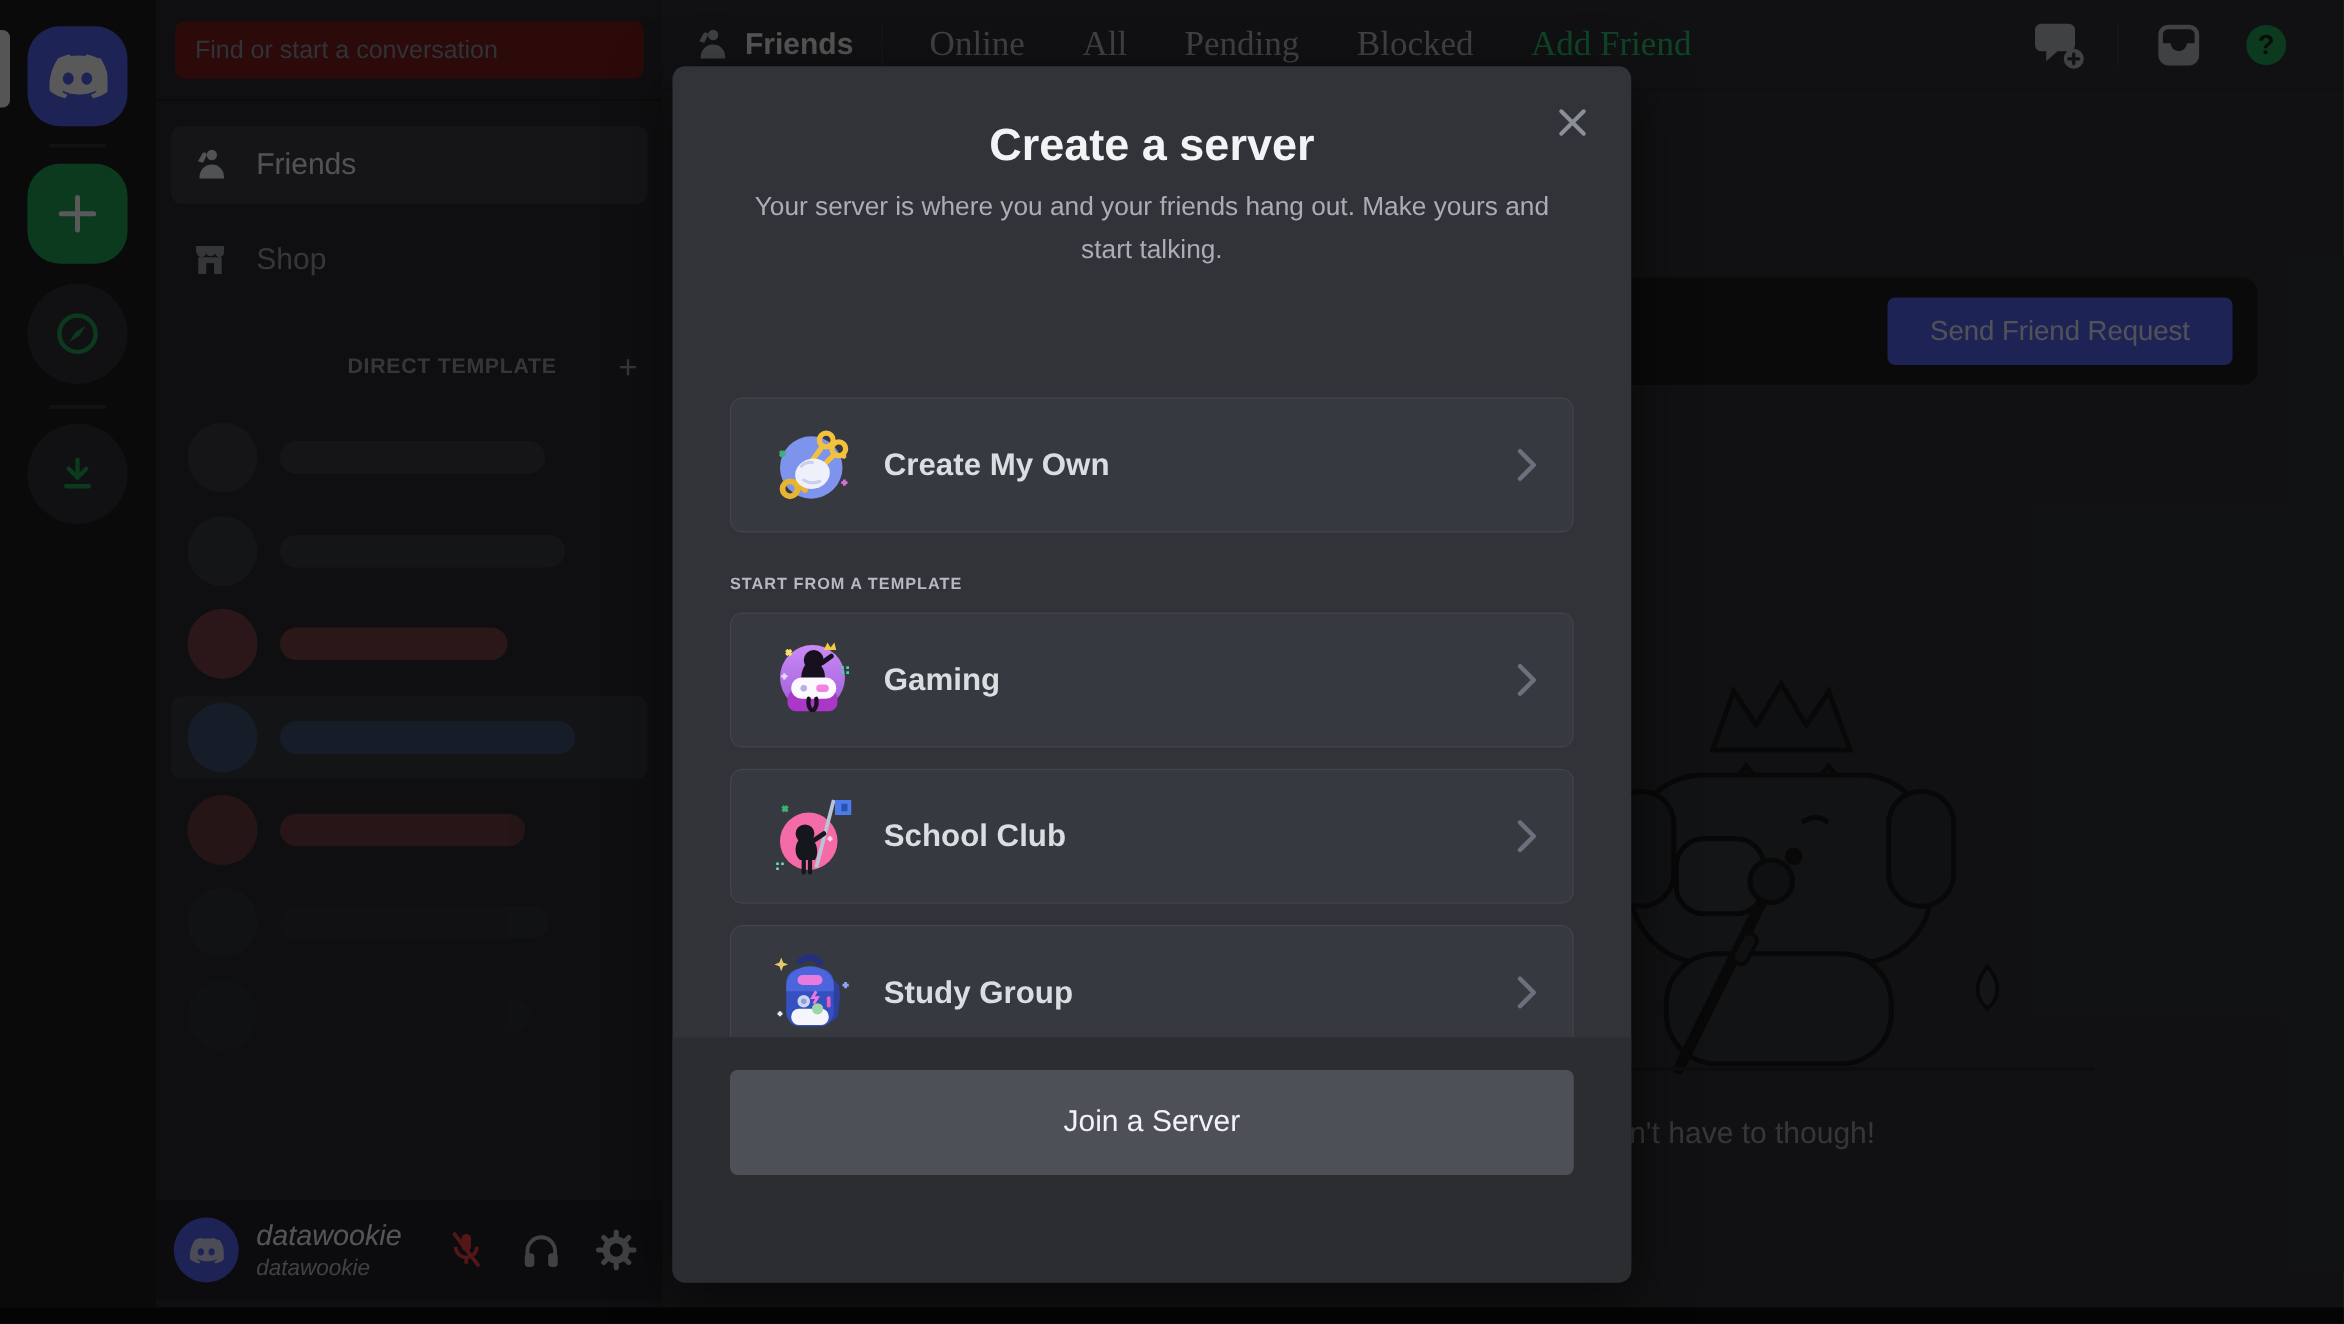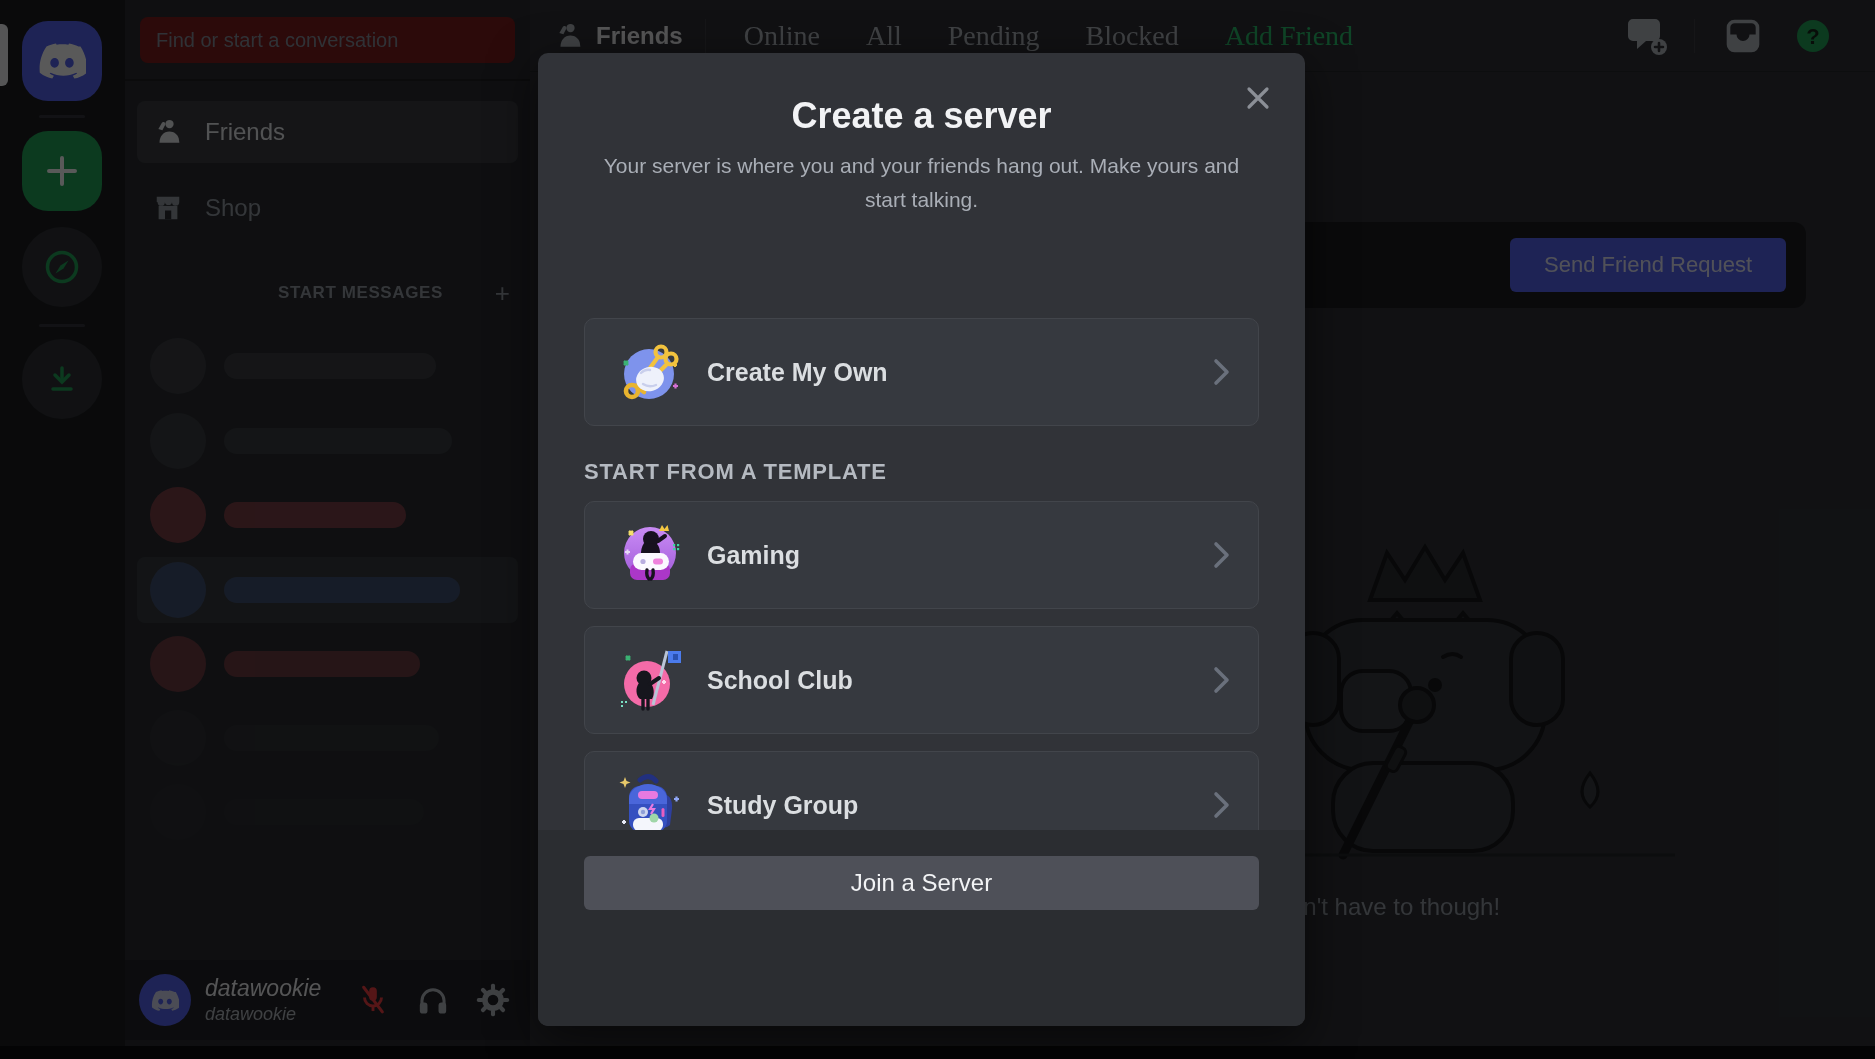--- a/index.html
+++ b/index.html
@@ -68,25 +68,25 @@
   
   .modal { position:absolute; left:538px; top:53px; width:767px; height:973px; background:#313338; border-radius:10px; z-index:30; box-shadow:0 14px 48px rgba(0,0,0,.55); }
   .modal-close { position:absolute; top:29px; right:31px; width:32px; height:32px; display:flex; align-items:center; justify-content:center; color:#8b8f96; cursor:pointer; }
   .modal-title { margin-top:42px; text-align:center; font-size:36px; font-weight:bold; color:#f2f3f5; }
   .modal-desc { margin:12px auto 0; max-width:672px; text-align:center; font-size:21px; line-height:34px; color:#a9aeb6; }
   .modal-list { position:absolute; left:0; right:0; top:229px; bottom:196px; padding:36px 46px 0; overflow:hidden; }
   .option-card { position:relative; height:108px; background:#36393f; border:1px solid #42454b; border-radius:10px; display:flex; align-items:center; padding:0 32px; cursor:pointer; }
   .option-card .oc-icon { width:66px; height:66px; flex:0 0 auto; }
   .option-card .oc-label { margin-left:24px; font-size:25px; font-weight:bold; color:#dbdee1; }
   .option-card .oc-chevron { position:absolute; right:28px; top:50%; transform:translateY(-50%); color:#6a707c; }
-  .tmpl-label { margin:33px 0 16px; font-size:22px; font-weight:bold; letter-spacing:.8px; color:#b5bac1; }
+  .tmpl-label { margin:33px 0 16px; font-size:13px; font-weight:bold; letter-spacing:.8px; color:#b5bac1; }
   .tmpl-card { margin-bottom:17px; }
   .modal-footer { position:absolute; left:0; right:0; bottom:0; height:196px; background:#2b2d31; border-radius:0 0 10px 10px; text-align:center; }
   .mf-title { margin-top:34px; font-size:30px; font-weight:bold; color:#f2f3f5; }
-  .join-btn { margin-top:26px; width:675px; height:54px; background:#4e5058; border:none; border-radius:6px; color:#f2f3f5; font-size:24px; font-family:inherit; cursor:pointer; }
+  .join-btn { margin-top:26px; width:675px; height:84px; background:#4e5058; border:none; border-radius:6px; color:#f2f3f5; font-size:24px; font-family:inherit; cursor:pointer; }
 
   svg { display:block; }
 </style>
 </head>
 <body>
 
 <div id="stage">
 
   <nav class="rail">
     <div class="rail-pill"></div>
@@ -145,21 +145,21 @@
         <svg width="30" height="30" viewBox="0 0 24 24" fill="currentColor">
             <path d="M3 3h18v4.1a2.9 2.9 0 0 1-5.8.2 2.9 2.9 0 0 1-5.7 0A2.9 2.9 0 0 1 3.7 7.3L3 7.1V3z"></path>
             <path d="M4.5 10.3h15V21h-15z"></path>
             <rect x="9.6" y="14" width="5" height="7" fill="#2b2d31"></rect>
           </svg>
       </span>
       <span>Shop</span>
     </div>
 
     <div class="dm-header">
-      <span class="dm-title">START MESSAGES</span>
+      <span class="dm-title">DIRECT TEMPLATE</span>
       <span class="dm-plus">+</span>
     </div>
 
     <div class="dm-row" style="top:333px">
       <div class="dm-avatar"></div>
         <div class="dm-pill" style="width:212px"></div>
     </div>
     <div class="dm-row" style="top:408px;opacity:.92">
       <div class="dm-avatar"></div>
         <div class="dm-pill" style="width:228px"></div>

